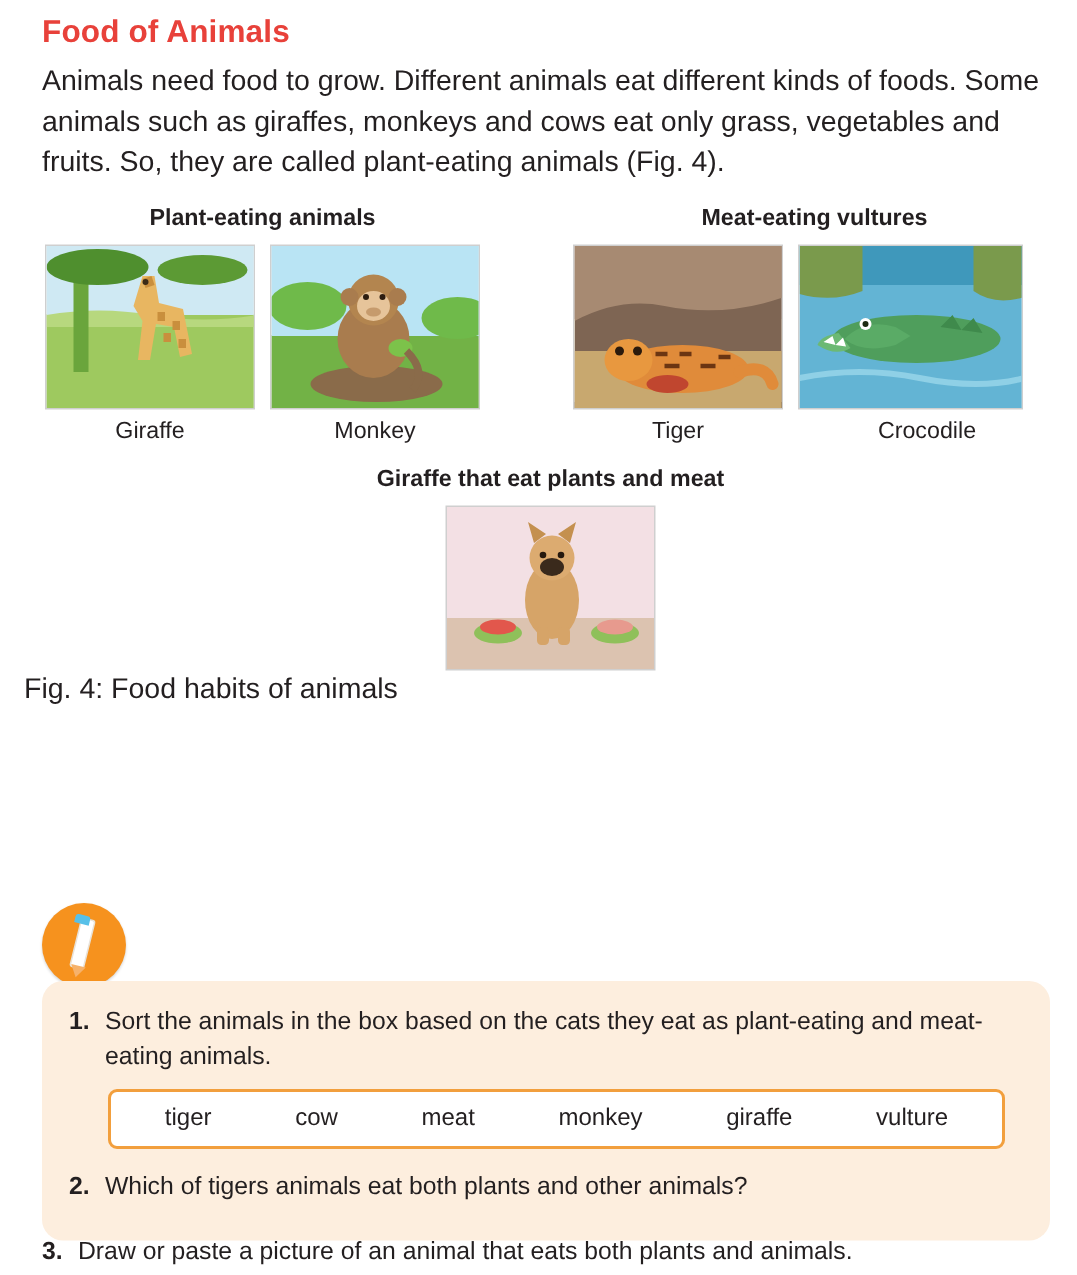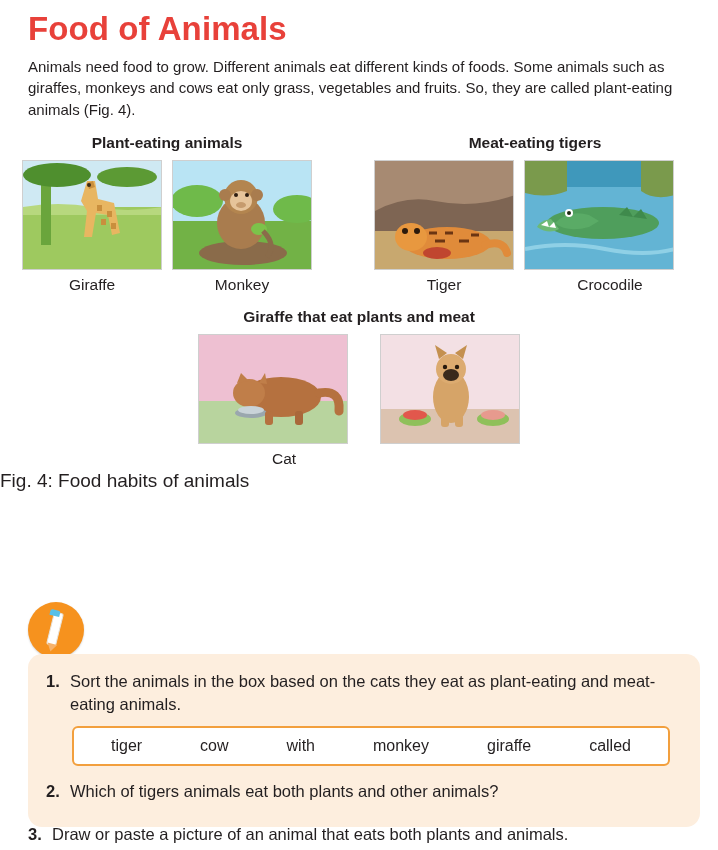--- a/index.html
+++ b/index.html
@@ -12,36 +12,36 @@
     color: #231f20;
     position: relative;
     overflow: hidden;
   }
 
   .page { position: relative; width: 718px; height: 850px; }
 
   
   .title {
     color: #e8413a;
-    font-size: 33px;
+    font-size: 21px;
     font-weight: bold;
     margin: 10px 0 8px 28px;
     letter-spacing: .1px;
   }
 
   
   .para {
     margin: 0 16px 14px 28px;
-    font-size: 15px;
+    font-size: 19px;
     line-height: 1.42;
     color: #231f20;
   }
 
   
-  .fig-wrap { margin-top: 8px; position: relative; }
+  .fig-wrap { margin-top: 8px; position: relative; padding-left: 16px; }
 
   .group-row {
     display: flex;
     justify-content: center;
     gap: 62px;
     align-items: flex-start;
   }
   .group { text-align: center; }
   .group-title {
     font-size: 15.5px;
@@ -242,21 +242,21 @@
                   <path d="M90 70 q14 14 4 26" stroke="#8a6b4a" stroke-width="5" fill="none"></path>
                 </svg>
               </div>
             </div>
             <div class="caption">Monkey</div>
           </div>
         </div>
       </div>
 
       <div class="group">
-        <div class="group-title">Meat-eating tigers</div>
+        <div class="group-title">Meat-eating vultures</div>
         <div class="pics">
           <div class="pic-cell">
             <div class="pic">
               <div class="sc-tiger">
                 <svg width="140" height="110" viewBox="0 0 140 110">
                   <rect x="0" y="0" width="140" height="110" fill="#7e6553"></rect>
                   <path d="M0 0 h140 v34 q-40 14 -80 6 q-30 -6 -60 10 Z" fill="#a78a72"></path>
                   <path d="M0 104 h140 v6 H0 Z" fill="#5f4a3a"></path>
                   <rect x="0" y="70" width="140" height="40" fill="#c8a86f"></rect>
                   <ellipse cx="72" cy="82" rx="44" ry="16" fill="#e08b3a"></ellipse>
@@ -293,39 +293,20 @@
             <div class="caption">Crocodile</div>
           </div>
         </div>
       </div>
 
     </div>
 
     <div class="group2">
       <div class="group-title">Giraffe that eat plants and meat</div>
       <div class="pics">
-        <div class="pic-cell wide">
-          <div class="pic wide">
-            <div class="sc-cat">
-              <svg width="150" height="110" viewBox="0 0 150 110">
-                <rect x="0" y="0" width="150" height="110" fill="#eec0d2"></rect>
-                <rect x="0" y="66" width="150" height="44" fill="#b8d49e"></rect>
-                <ellipse cx="82" cy="62" rx="40" ry="20" fill="#b5713f"></ellipse>
-                <ellipse cx="50" cy="58" rx="16" ry="14" fill="#c07e49"></ellipse>
-                <path d="M38 48 l4 -10 l8 8 Z M60 48 l6 -10 l2 11 Z" fill="#c07e49"></path>
-                <path d="M120 58 q22 -4 20 18" stroke="#b5713f" stroke-width="9" fill="none" stroke-linecap="round"></path>
-                <ellipse cx="52" cy="78" rx="16" ry="5" fill="#9aa7ae"></ellipse>
-                <ellipse cx="52" cy="75" rx="13" ry="4" fill="#c9d3d8"></ellipse>
-                <rect x="66" y="76" width="8" height="14" rx="3" fill="#b5713f"></rect>
-                <rect x="96" y="76" width="8" height="14" rx="3" fill="#a9683a"></rect>
-              </svg>
-            </div>
-          </div>
-          <div class="caption">Cat</div>
-        </div>
         <div class="pic-cell">
           <div class="pic">
             <div class="sc-dog">
               <svg width="140" height="110" viewBox="0 0 140 110">
                 <rect x="0" y="0" width="140" height="110" fill="#f3e0e4"></rect>
                 <rect x="0" y="74" width="140" height="36" fill="#dcc3b0"></rect>
                 <ellipse cx="70" cy="62" rx="18" ry="26" fill="#d6a468"></ellipse>
                 <circle cx="70" cy="34" r="15" fill="#dcab70"></circle>
                 <path d="M58 24 l-4 -14 l12 8 Z M82 24 l4 -14 l-12 8 Z" fill="#c4904f"></path>
                 <ellipse cx="70" cy="40" rx="8" ry="6" fill="#3a2a1c"></ellipse>
@@ -355,24 +336,24 @@
 
   <div class="activity">
     <div class="q">
       <span class="q-num">1.</span>
       <span class="q-text">Sort the animals in the box based on the cats they eat as plant-eating and meat-eating animals.</span>
     </div>
 
     <div class="word-box">
       <span class="word">tiger</span>
       <span class="word">cow</span>
-      <span class="word">with</span>
+      <span class="word">meat</span>
       <span class="word">monkey</span>
       <span class="word">giraffe</span>
-      <span class="word">called</span>
+      <span class="word">vulture</span>
     </div>
 
     <div class="q">
       <span class="q-num">2.</span>
       <span class="q-text">Which of tigers animals eat both plants and other animals?</span>
     </div>
   </div>
 
   <div class="q3">
     <span class="q-num">3.</span>

